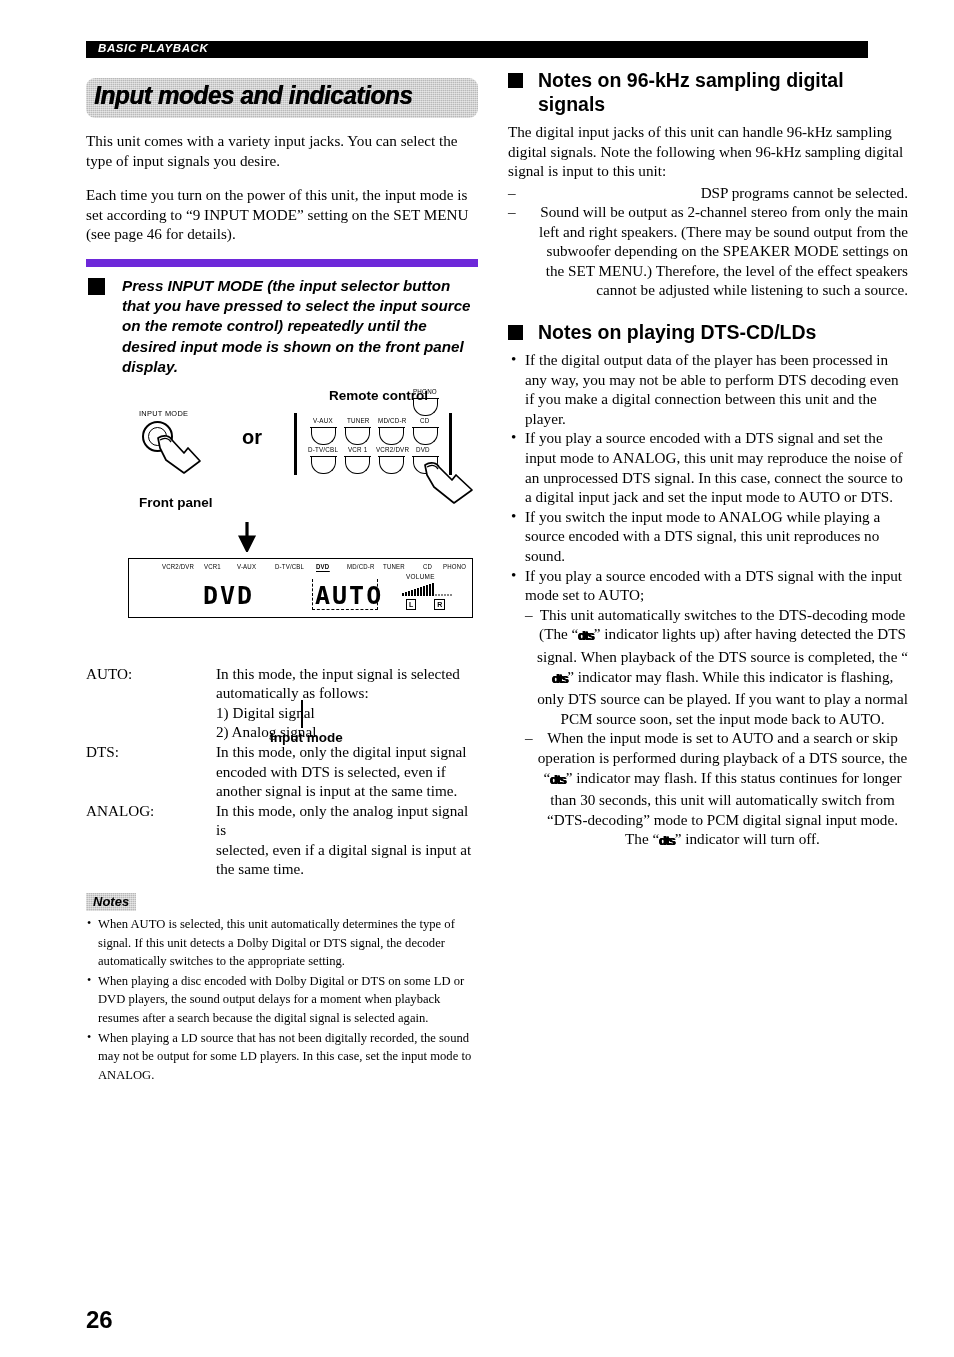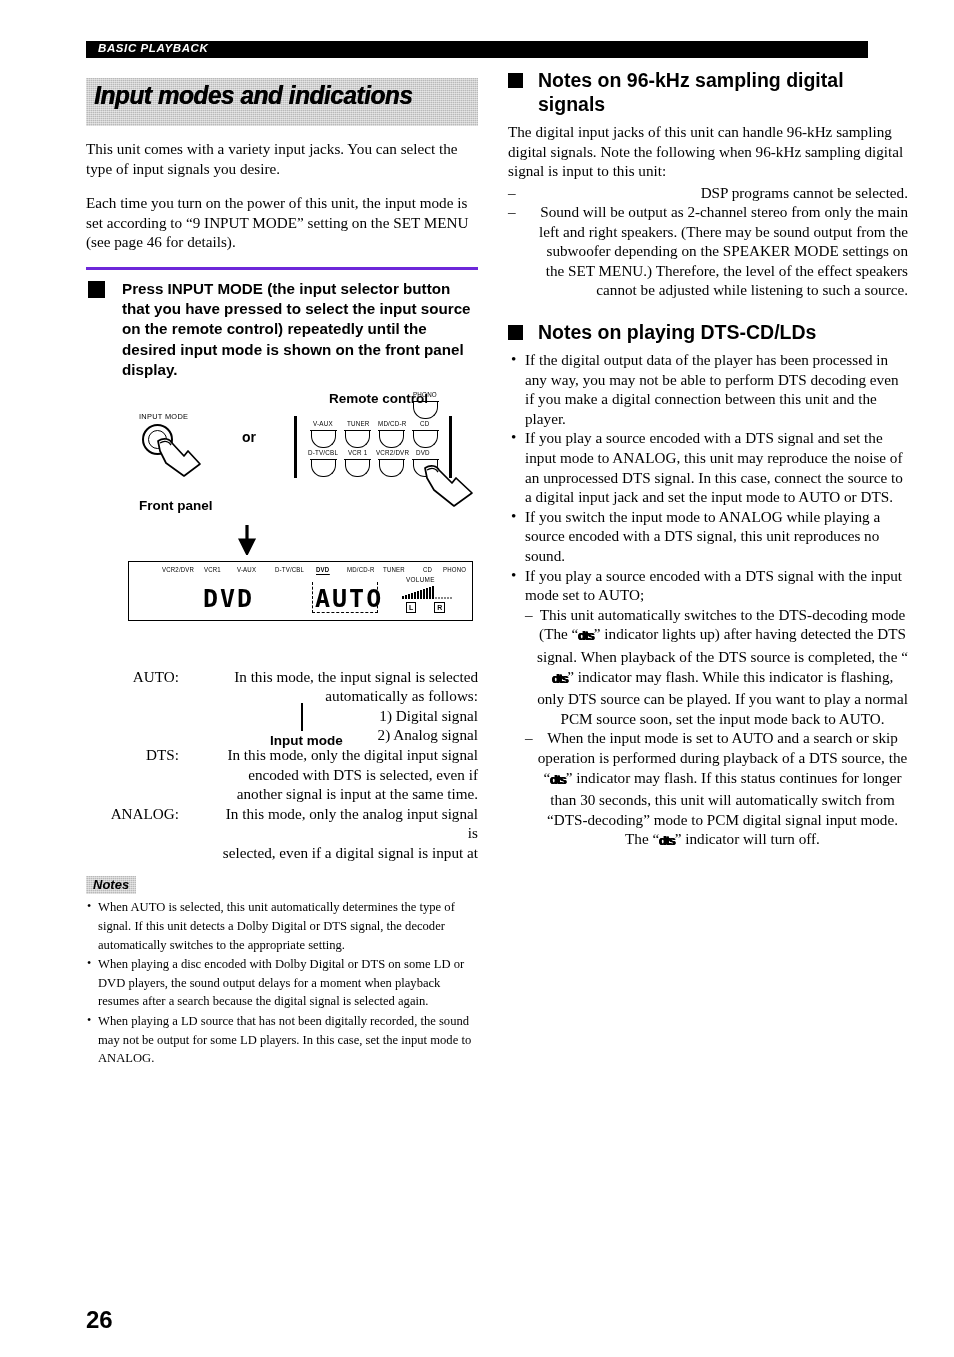--- a/index.html
+++ b/index.html
@@ -22,45 +22,46 @@
     font-weight:bold;font-style:italic;font-size:11.5px;
     letter-spacing:.6px;
   }
 
   
   .col-left{position:absolute;left:86px;top:78px;width:392px;}
   .col-right{position:absolute;left:508px;top:68px;width:400px;}
 
   
   .banner{
-    position:relative;height:48px;width:392px;
+    position:relative;height:40px;width:392px;
     background:#b9b9b9;
     background-image:
       repeating-linear-gradient(0deg, rgba(255,255,255,.45) 0 1px, rgba(0,0,0,0) 1px 2px),
       repeating-linear-gradient(90deg, rgba(255,255,255,.35) 0 1px, rgba(0,0,0,0) 1px 2px);
     margin-bottom:13px;
+    border-radius:9px;
   }
   .banner .btitle{
     position:absolute;left:8px;top:3px;
     font-family:"Liberation Sans",sans-serif;
     font-weight:bold;font-style:italic;
     font-size:25px;letter-spacing:-.4px;
     transform:scaleX(.97);transform-origin:left top;
     text-shadow:0.6px 0 0 #000;
   }
 
   p.body{
     font-size:15.2px;line-height:19.5px;margin:0 0 15px 0;
     text-align:left;
   }
 
   
   .instruction{
-    position:relative;border-top:3px solid #6d28d9;
-    padding:9px 0 0 36px;margin:4px 0 10px 0;
+    position:relative;border-top:8px solid #6d28d9;
+    padding:9px 0 0 36px;margin:4px 0 10px 0;font-style:italic;
   }
   .instruction .sq{
     position:absolute;left:2px;top:11px;width:17px;height:17px;background:#000;
   }
   .instruction .itext{
     font-family:"Liberation Sans",sans-serif;
     font-weight:bold;font-size:15.2px;line-height:20.4px;
   }
 
   
@@ -74,21 +75,21 @@
   .knob{
     position:absolute;left:56px;top:33px;width:27px;height:27px;border-radius:50%;
     border:2.2px solid #000;
   }
   .knob:after{
     content:"";position:absolute;left:4px;top:4px;right:4px;bottom:4px;
     border:1.6px solid #000;border-radius:50%;
   }
   .or-word{
     position:absolute;left:156px;top:38px;
-    font-family:"Liberation Sans",sans-serif;font-weight:bold;font-size:14px;text-align:right;
+    font-family:"Liberation Sans",sans-serif;font-weight:bold;font-size:20px;text-align:right;
   }
   .cap{
     position:absolute;font-family:"Liberation Sans",sans-serif;
     font-weight:bold;font-size:13.5px;top:107px;
   }
   .cap.front{left:53px;}
   .cap.remote{left:243px;}
 
   
   .remote{position:absolute;left:208px;top:0;width:180px;height:95px;}
@@ -152,21 +153,21 @@
   }
   .callout-line{
     position:absolute;left:215px;top:82px;width:1.6px;height:28px;background:#000;
   }
   .callout-text{
     position:absolute;left:184px;top:112px;
     font-family:"Liberation Sans",sans-serif;font-weight:bold;font-size:13.5px;
   }
 
   
-  .deflist{margin-top:6px;text-align:right;}
+  .deflist{margin-top:6px;}
   .defrow{display:flex;font-size:15.2px;line-height:19.6px;}
   .defrow .term{width:93px;flex:0 0 93px;}
   .defrow .desc{flex:1;}
   .subline{display:block;margin-left:37px;}
 
   
   .notes-tag{
     display:inline-block;margin:14px 0 4px 0;padding:1px 7px 2px 7px;
     background:#b9b9b9;
     background-image:
@@ -376,20 +377,21 @@
           <span class="subline">encoded with DTS is selected, even if</span>
           <span class="subline">another signal is input at the same time.</span>
         </div>
       </div>
 
       <div class="defrow">
         <div class="term">ANALOG:</div>
         <div class="desc">
           <span class="subline">In this mode, only the analog input signal is</span>
           <span class="subline">selected, even if a digital signal is input at</span>
+          <span class="subline">the same time.</span>
         </div>
       </div>
     </div>
 
     
     <div class="notes-tag">Notes</div>
     <ul class="small">
       <li>When AUTO is selected, this unit automatically determines the type of signal. If this unit detects a Dolby Digital or DTS signal, the decoder automatically switches to the appropriate setting.</li>
       <li>When playing a disc encoded with Dolby Digital or DTS on some LD or DVD players, the sound output delays for a moment when playback resumes after a search because the digital signal is selected again.</li>
       <li>When playing a LD source that has not been digitally recorded, the sound may not be output for some LD players. In this case, set the input mode to ANALOG.</li>

